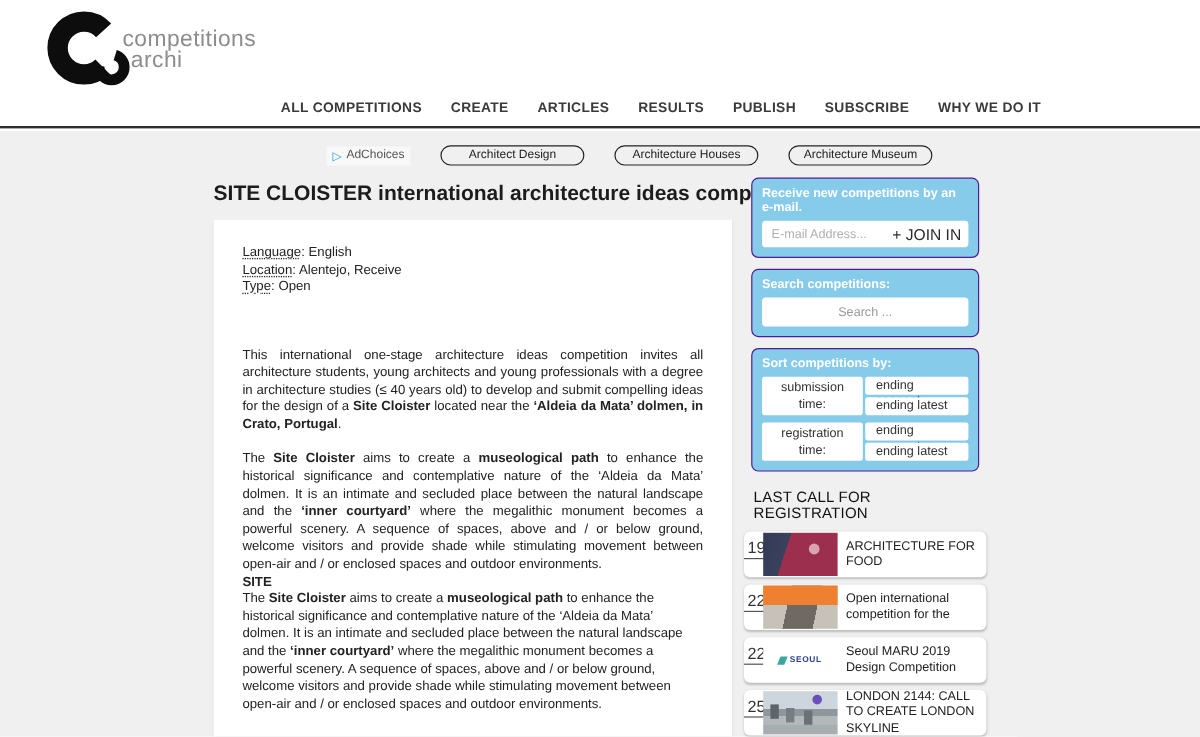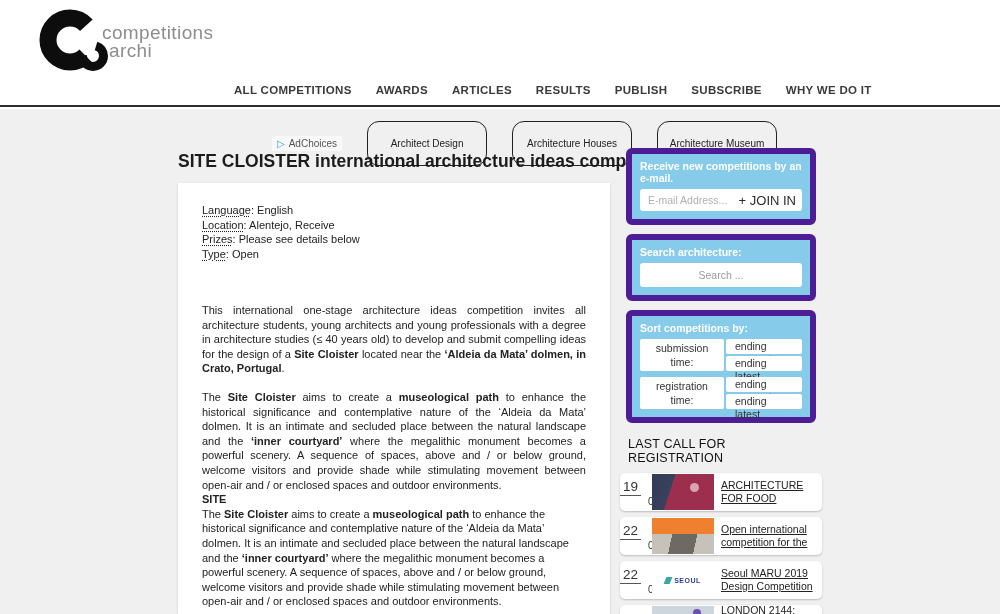--- a/index.html
+++ b/index.html
@@ -14,54 +14,54 @@
   .nav { position:absolute; top:84px; left:234px; display:flex; gap:24px; font-size:11.5px; color:#3a3a3a; letter-spacing:.3px;font-weight:bold; }
   .nav span { cursor:pointer; white-space:nowrap; }
 
   
   .content { position:absolute; top:109px; left:0; width:1000px; height:505px; background:#f0f0f0; }
 
   
   .adbar { position:absolute; top:12px; left:272px; display:flex; align-items:center; gap:25px; }
   .adchoices { display:flex; align-items:center; gap:4px; background:#f8f8f8; padding:2px 5px; font-size:10px; color:#555; }
   .adchoices .tri { color:#29a3dc; font-size:10px; }
-  .pill { border:1.5px solid #222; border-radius:12px; padding:16px 0; width:120px; text-align:center; font-size:10px; color:#222; cursor:pointer; background:transparent; }
+  .pill { border:1.5px solid #222; border-radius:12px; padding:2px 0; width:120px; text-align:center; font-size:10px; color:#222; cursor:pointer; background:transparent; }
 
   
   .page-title { position:absolute; top:42px; left:178px; font-size:17.5px; color:#1c1c1c; }
   .article { position:absolute; top:74px; left:178px; width:432px; bottom:0; background:#fff; box-shadow:0 1px 3px rgba(0,0,0,.13); padding:20px 24px; }
   .details { font-size:11px; line-height:14.5px; margin-bottom:42px; }
   .details .lbl { text-decoration:underline dotted; text-underline-offset:2px; }
   .article p { font-size:11px; line-height:14.6px; text-align:justify; }
   .article p.left { text-align:left; }
   .article .p1 { margin-bottom:14px; }
   .h-inline { font-size:11px; line-height:14.6px; font-weight:bold; }
 
   
   .sidebar { position:absolute; top:39px; left:620px; width:202px; }
-  .bluebox { background:#87CBEA; border:6px solid #4c1d95; border-radius:6px; margin:0 6px 9px; padding:6px 8px 8px; }
+  .bluebox { background:#87CBEA; border:1px solid #4c1d95; border-radius:6px; margin:0 6px 9px; padding:6px 8px 8px; }
   .bluebox .bb-head { font-size:10.5px; font-weight:bold; color:#fff; margin-bottom:5px; }
   .email-row { display:flex; align-items:center; background:#fff; border-radius:3px; height:22px; padding:0 6px 0 8px; }
   .email-row input { border:none; outline:none; flex:1; min-width:0; font-size:10.5px; color:#444; font-family:"Liberation Sans",sans-serif; }
   .email-row input::placeholder { color:#b0b0b0; }
   .join-btn { background:none; border:none; font-size:13px; color:#2b2b2b; cursor:pointer; font-family:"Liberation Sans",sans-serif; white-space:nowrap; }
   .search-input { width:100%; height:24px; border:none; border-radius:3px; outline:none; padding:0 9px; font-size:10.5px; color:#444; font-family:"Liberation Sans",sans-serif;text-align:center; }
   .search-input::placeholder { color:#9a9a9a; }
   .sort-group { display:flex; gap:2px; margin-bottom:6px; }
   .sort-label { background:#fff; border-radius:2px; width:84px; display:flex; flex-direction:column; justify-content:center; text-align:center; font-size:10.5px; color:#333; line-height:14px; }
   .sort-opts { flex:1; display:flex; flex-direction:column; gap:2px; }
   .sort-opt { background:#fff; border-radius:2px; font-size:10.5px; color:#333; padding:1px 9px; height:15px; line-height:13px; cursor:pointer; border:none; text-align:left; font-family:"Liberation Sans",sans-serif; }
 
   .lastcall-head { margin:14px 8px 8px; font-size:12.5px; color:#111; letter-spacing:.2px; }
   .lc-item { background:#fff; border-radius:5px; box-shadow:0 1px 2px rgba(0,0,0,.22); margin-bottom:6px; height:38px; display:flex; align-items:center; overflow:hidden; cursor:pointer; }
-  .lc-date { width:32px; text-align:left; flex-shrink:0; }
+  .lc-date { width:16px; text-align:right; flex-shrink:0; }
   .lc-day { display:inline-block; font-size:13.5px; color:#333; border-bottom:1px solid #555; padding:0 3px 1px; line-height:14px; }
   .lc-month { font-size:10px; color:#333; line-height:11px;margin-left:28px; }
   .lc-thumb { width:62px; height:36px; flex-shrink:0; margin-right:7px; position:relative; overflow:hidden; }
-  .lc-title { font-size:10.5px; line-height:13.5px; color:#222; padding-right:6px;text-decoration:underline; }
+  .lc-title { font-size:10.5px; line-height:13.5px; color:#222; padding-right:6px; }
 
   .thumb-food { background:linear-gradient(108deg,#323a55 0%,#39415c 32%,#9c2f4e 32%,#9c2f4e 100%); }
   .thumb-food::after { content:""; position:absolute; top:9px; right:15px; width:9px; height:9px; border-radius:50%; background:#d9a3b2; }
   .thumb-bridge { background:linear-gradient(180deg,#ef8030 0%,#ef8030 45%,rgba(0,0,0,0) 45%),linear-gradient(102deg,rgba(0,0,0,0) 0%,rgba(0,0,0,0) 34%,#6e6962 34%,#6e6962 70%,rgba(0,0,0,0) 70%),#c6c1b9; }
   .thumb-seoul { background:#fff; display:flex; align-items:center; justify-content:center; gap:3px; }
   .seoul-mark { width:6px; height:7px; background:#3aa89f; transform:skewX(-22deg); }
   .seoul-text { font-size:7px; font-weight:bold; color:#2a3f8f; letter-spacing:.5px; }
   .thumb-london { background:linear-gradient(180deg,#ccd6dc 0%,#ccd6dc 42%,#8f979c 42%,#8f979c 58%,#b3b8ba 58%,#b3b8ba 78%,#a8adaf 78%); }
   .thumb-london::before { content:""; position:absolute; top:3px; right:13px; width:8px; height:8px; border-radius:50%; background:#6a4fb8; }
   .thumb-london::after { content:""; position:absolute; top:11px; left:6px; width:7px; height:12px; background:#5f666b; box-shadow:13px 3px 0 #777e83, 28px 5px 0 #6b7277; }
@@ -77,21 +77,21 @@
         <circle cx="55" cy="50" r="10.5" fill="none" stroke="#0d0d0d" stroke-width="9" stroke-dasharray="47.7 18.3" stroke-dashoffset="13.75"></circle>
       </svg>
     </span>
     <span class="logo-text">
       <span class="l1">competitions</span><br>
       <span class="l2">archi</span>
     </span>
   </div>
   <div class="nav">
     <span>ALL COMPETITIONS</span>
-    <span>AWARDS</span>
+    <span>CREATE</span>
     <span>ARTICLES</span>
     <span>RESULTS</span>
     <span>PUBLISH</span>
     <span>SUBSCRIBE</span>
     <span>WHY WE DO IT</span>
   </div>
 </div>
 
 <div class="content">
 
@@ -104,21 +104,20 @@
     <span class="pill">Architecture Houses</span>
     <span class="pill">Architecture Museum</span>
   </div>
 
   <h1 class="page-title">SITE CLOISTER international architecture ideas competition</h1>
 
   <div class="article">
     <div class="details">
       <div><span class="lbl">Language</span>: <span>English</span></div>
       <div><span class="lbl">Location</span>: <span>Alentejo, Receive</span></div>
-      <div><span class="lbl">Prizes</span>: <span>Please see details below</span></div>
       <div><span class="lbl">Type</span>: <span>Open</span></div>
     </div>
 
     <p class="p1"><span>This international one-stage architecture ideas competition invites all architecture students, young architects and young professionals with a degree in architecture studies (≤ 40 years old) to develop and submit compelling ideas for the design of a </span><b>Site Cloister</b><span> located near the </span><b>‘Aldeia da Mata’ dolmen, in Crato, Portugal</b><span>.</span></p>
     <p class="p2"><span>The </span><b>Site Cloister</b><span> aims to create a </span><b>museological path</b><span> to enhance the historical significance and contemplative nature of the ‘Aldeia da Mata’ dolmen. It is an intimate and secluded place between the natural landscape and the </span><b>‘inner courtyard’</b><span> where the megalithic monument becomes a powerful scenery. A sequence of spaces, above and / or below ground, welcome visitors and provide shade while stimulating movement between open-air and / or enclosed spaces and outdoor environments.</span></p>
     <div class="h-inline">SITE</div>
     <p class="left"><span>The </span><b>Site Cloister</b><span> aims to create a </span><b>museological path</b><span> to enhance the historical significance and contemplative nature of the ‘Aldeia da Mata’ dolmen. It is an intimate and secluded place between the natural landscape and the </span><b>‘inner courtyard’</b><span> where the megalithic monument becomes a powerful scenery. A sequence of spaces, above and / or below ground, welcome visitors and provide shade while stimulating movement between open-air and / or enclosed spaces and outdoor environments.</span></p>
 
   </div>
 
@@ -126,21 +125,21 @@
 
     <div class="bluebox">
       <div class="bb-head">Receive new competitions by an e-mail.</div>
       <div class="email-row">
         <input type="text" placeholder="E-mail Address..." style="">
         <button class="join-btn">+ JOIN IN</button>
       </div>
     </div>
 
     <div class="bluebox">
-      <div class="bb-head">Search architecture:</div>
+      <div class="bb-head">Search competitions:</div>
       <input type="text" class="search-input" placeholder="Search ..." style="">
     </div>
 
     <div class="bluebox">
       <div class="bb-head">Sort competitions by:</div>
       <div class="sort-group">
         <div class="sort-label">
           <span>submission</span>
           <span>time:</span>
         </div>

